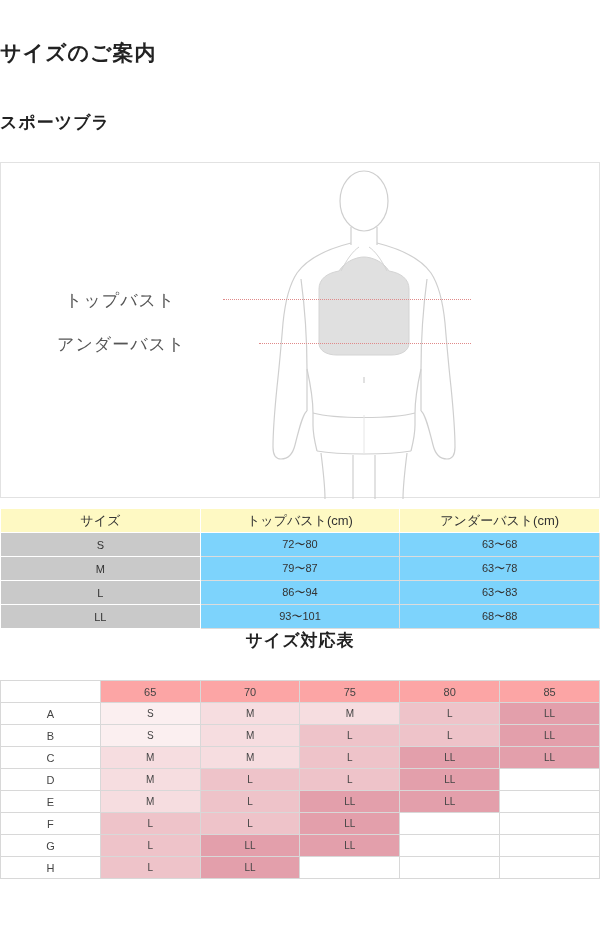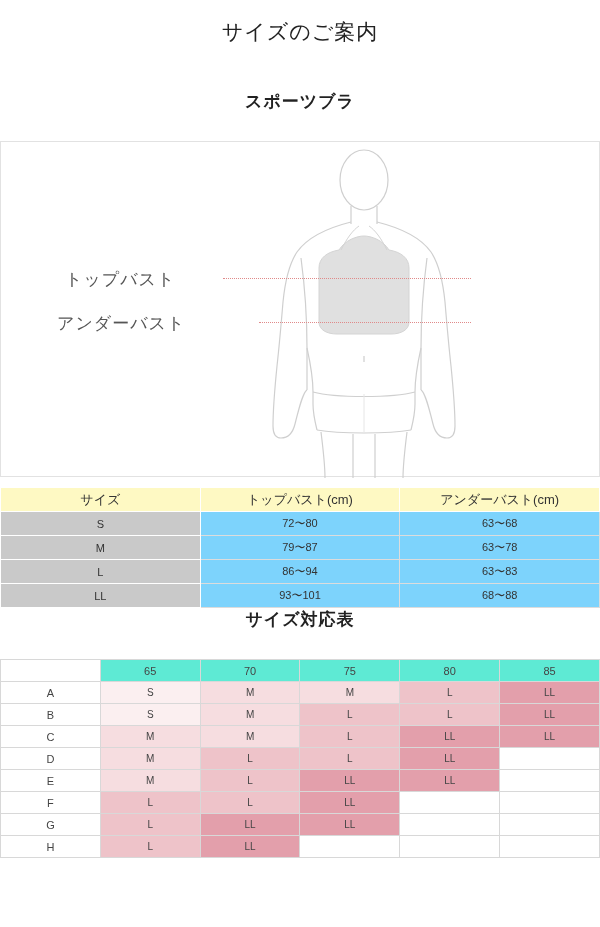--- a/index.html
+++ b/index.html
@@ -9,29 +9,28 @@
     background: #ffffff;
     font-family: "Liberation Sans", sans-serif;
     color: #333333;
   }
   .page {
     position: relative;
     width: 600px; height: 927px;
     overflow: hidden;
   }
   .title-main {
-    text-align: center;
     font-size: 21px;
-    font-weight: normal;
+    font-weight: bold;
     color: #222222;
     letter-spacing: 1px;
-    margin-top: 18px;
+    margin-top: 39px;
   }
   .title-sub {
-    text-align: center;
+    text-align: left;
     font-size: 17px;
     font-weight: bold;
     color: #222222;
     letter-spacing: 1px;
     margin-top: 44px;
   }
   .figure-box {
     margin-top: 28px;
     width: 600px;
     height: 336px;
@@ -102,21 +101,21 @@
   table.matrix th, table.matrix td {
     border: 1px solid #d8d8d8;
     text-align: center;
     height: 22px;
     padding: 0;
     font-weight: normal;
     color: #444444;
     width: 100px;
   }
   table.matrix th.corner { width: 100px; background: #ffffff; }
-  table.matrix th.colhead { background: #5eead4; font-size: 11px; color: #444; }
+  table.matrix th.colhead { background: #fca5a5; font-size: 11px; color: #444; }
   table.matrix td.rowhead { background: #ffffff; font-size: 11px; color: #444; }
 </style>
 </head>
 <body>
 
 <div class="page">
 
   <div class="title-main">サイズのご案内</div>
 
   <div class="title-sub">スポーツブラ</div>

